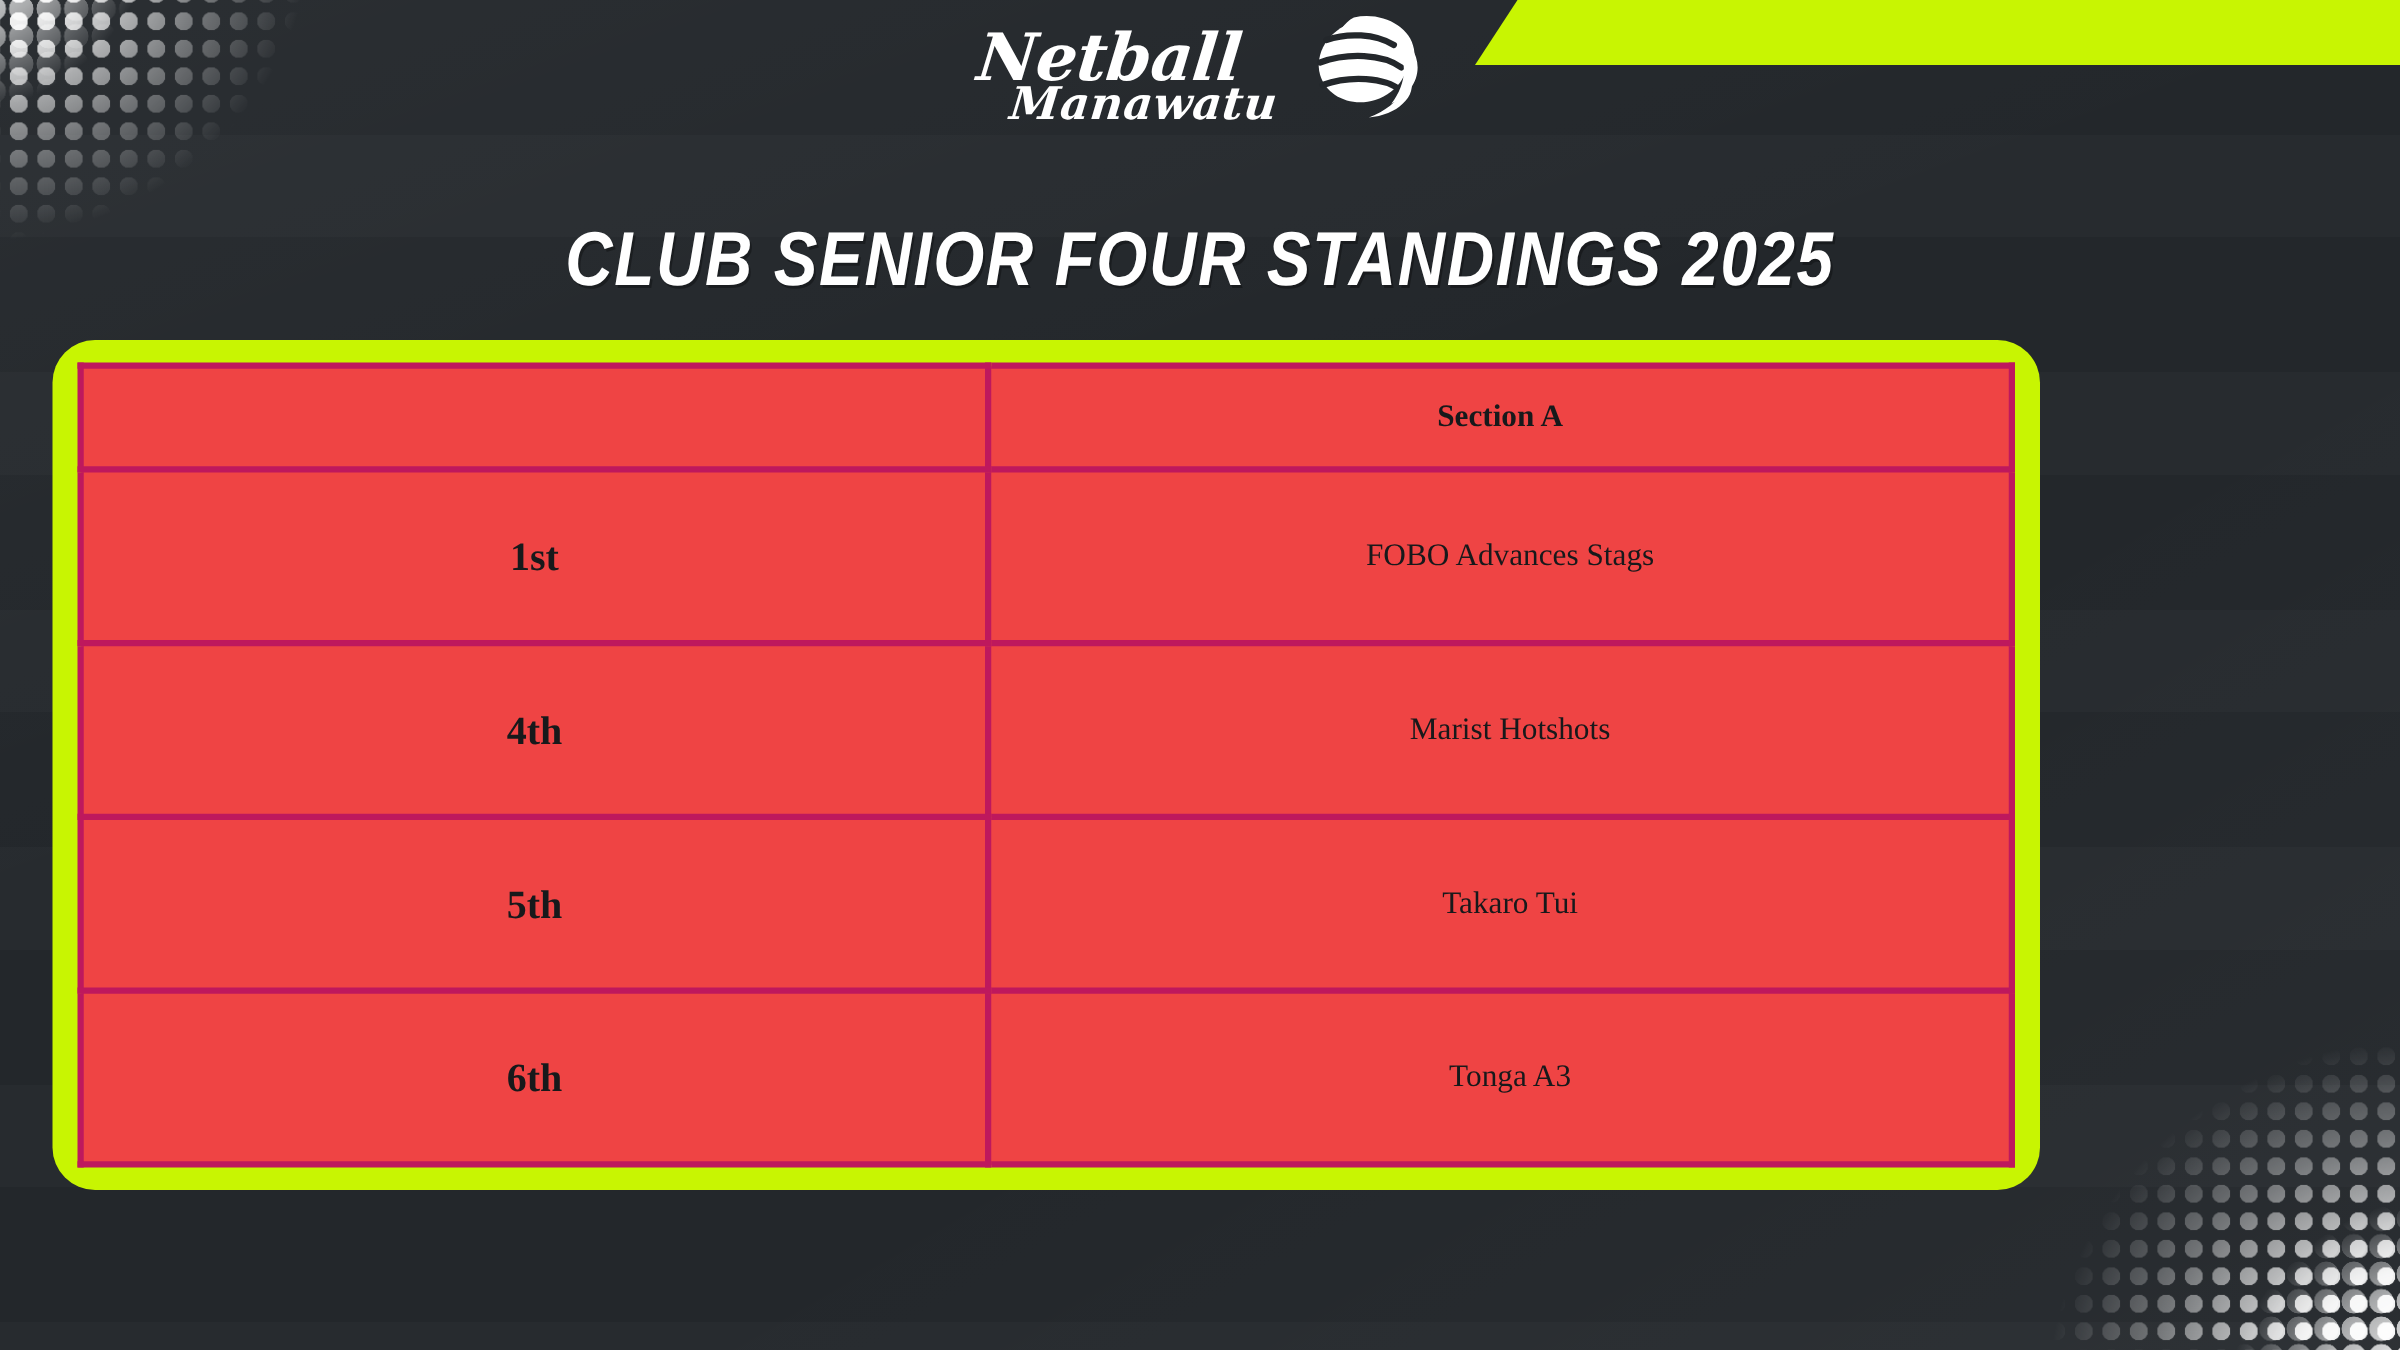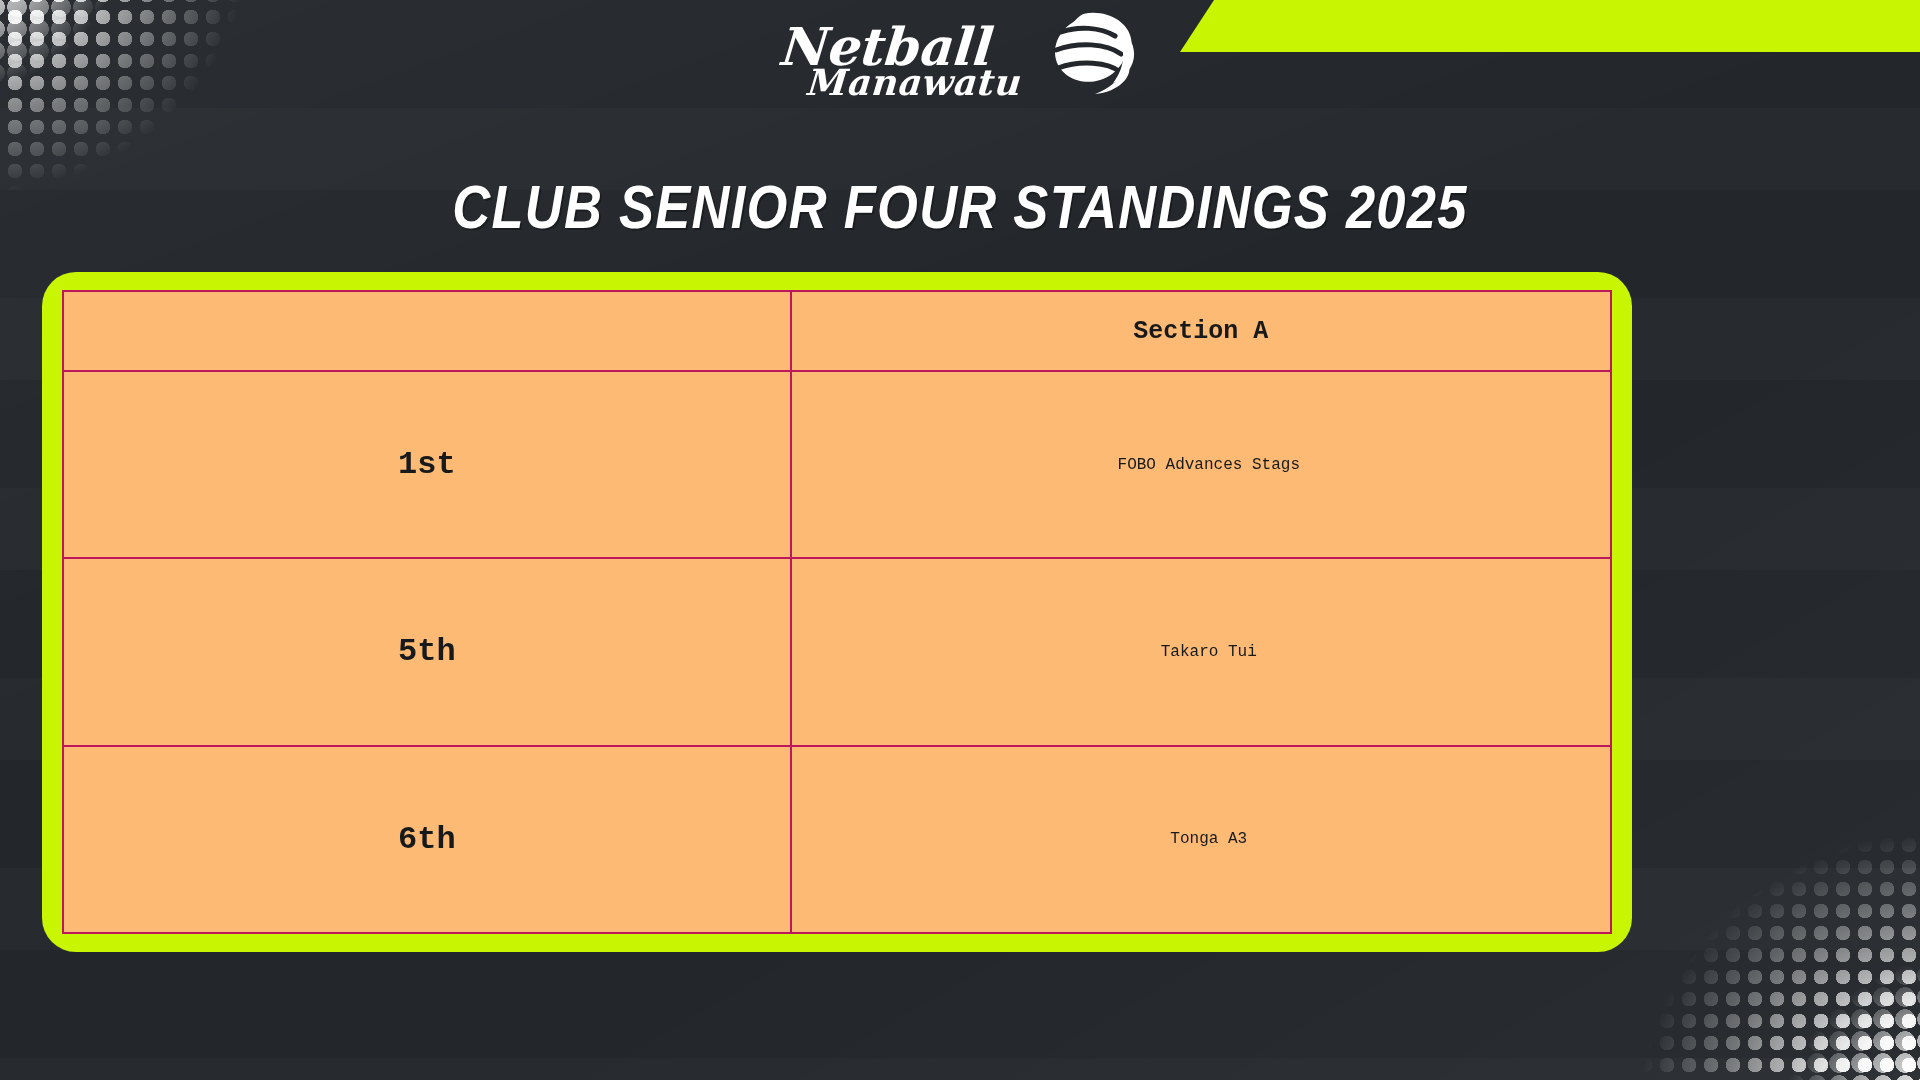--- a/index.html
+++ b/index.html
@@ -114,42 +114,42 @@
     border-radius:34px;
     padding:18px 20px;
     box-sizing:border-box;
   }
   #standings-table{
     width:100%;height:100%;
     border-collapse:collapse;
     table-layout:fixed;
   }
   #standings-table td{
-    border:2px solid #be185d;
-    background:#fdba74;
+    border:5px solid #be185d;
+    background:#ef4444;
     color:#17191b;
     text-align:center;
     vertical-align:middle;
-    font-family:Liberation Mono, monospace;
+    font-family:Liberation Serif, serif;
   }
   #standings-table col.col-rank{width:47%;}
   #standings-table col.col-team{width:53%;}
 
   .header-row td{height:76px;}
   .header-rank{}
   .header-section{
     font-size:25px;
     font-weight:700;
   }
   .cell-rank{
     font-size:32px;
     font-weight:700;
   }
   .cell-team{
-    font-size:16px;
+    font-size:25px;
     font-weight:400;
     padding-left:17px;
   }
 </style>
 </head>
 <body>
 
 <div id="bg-base"></div>
 <div id="bg-bands"></div>
 <div id="bg-vignette"></div>
@@ -197,20 +197,24 @@
       <tr class="header-row">
         <td class="header-rank"></td>
         <td class="header-section">Section A</td>
       </tr>
 
       <tr>
         <td class="cell-rank">1st</td>
         <td class="cell-team">FOBO Advances Stags</td>
       </tr>
       <tr>
+        <td class="cell-rank">4th</td>
+        <td class="cell-team">Marist Hotshots</td>
+      </tr>
+      <tr>
         <td class="cell-rank">5th</td>
         <td class="cell-team">Takaro Tui</td>
       </tr>
       <tr>
         <td class="cell-rank">6th</td>
         <td class="cell-team">Tonga A3</td>
       </tr>
     </tbody>
   </table>
 </div>

